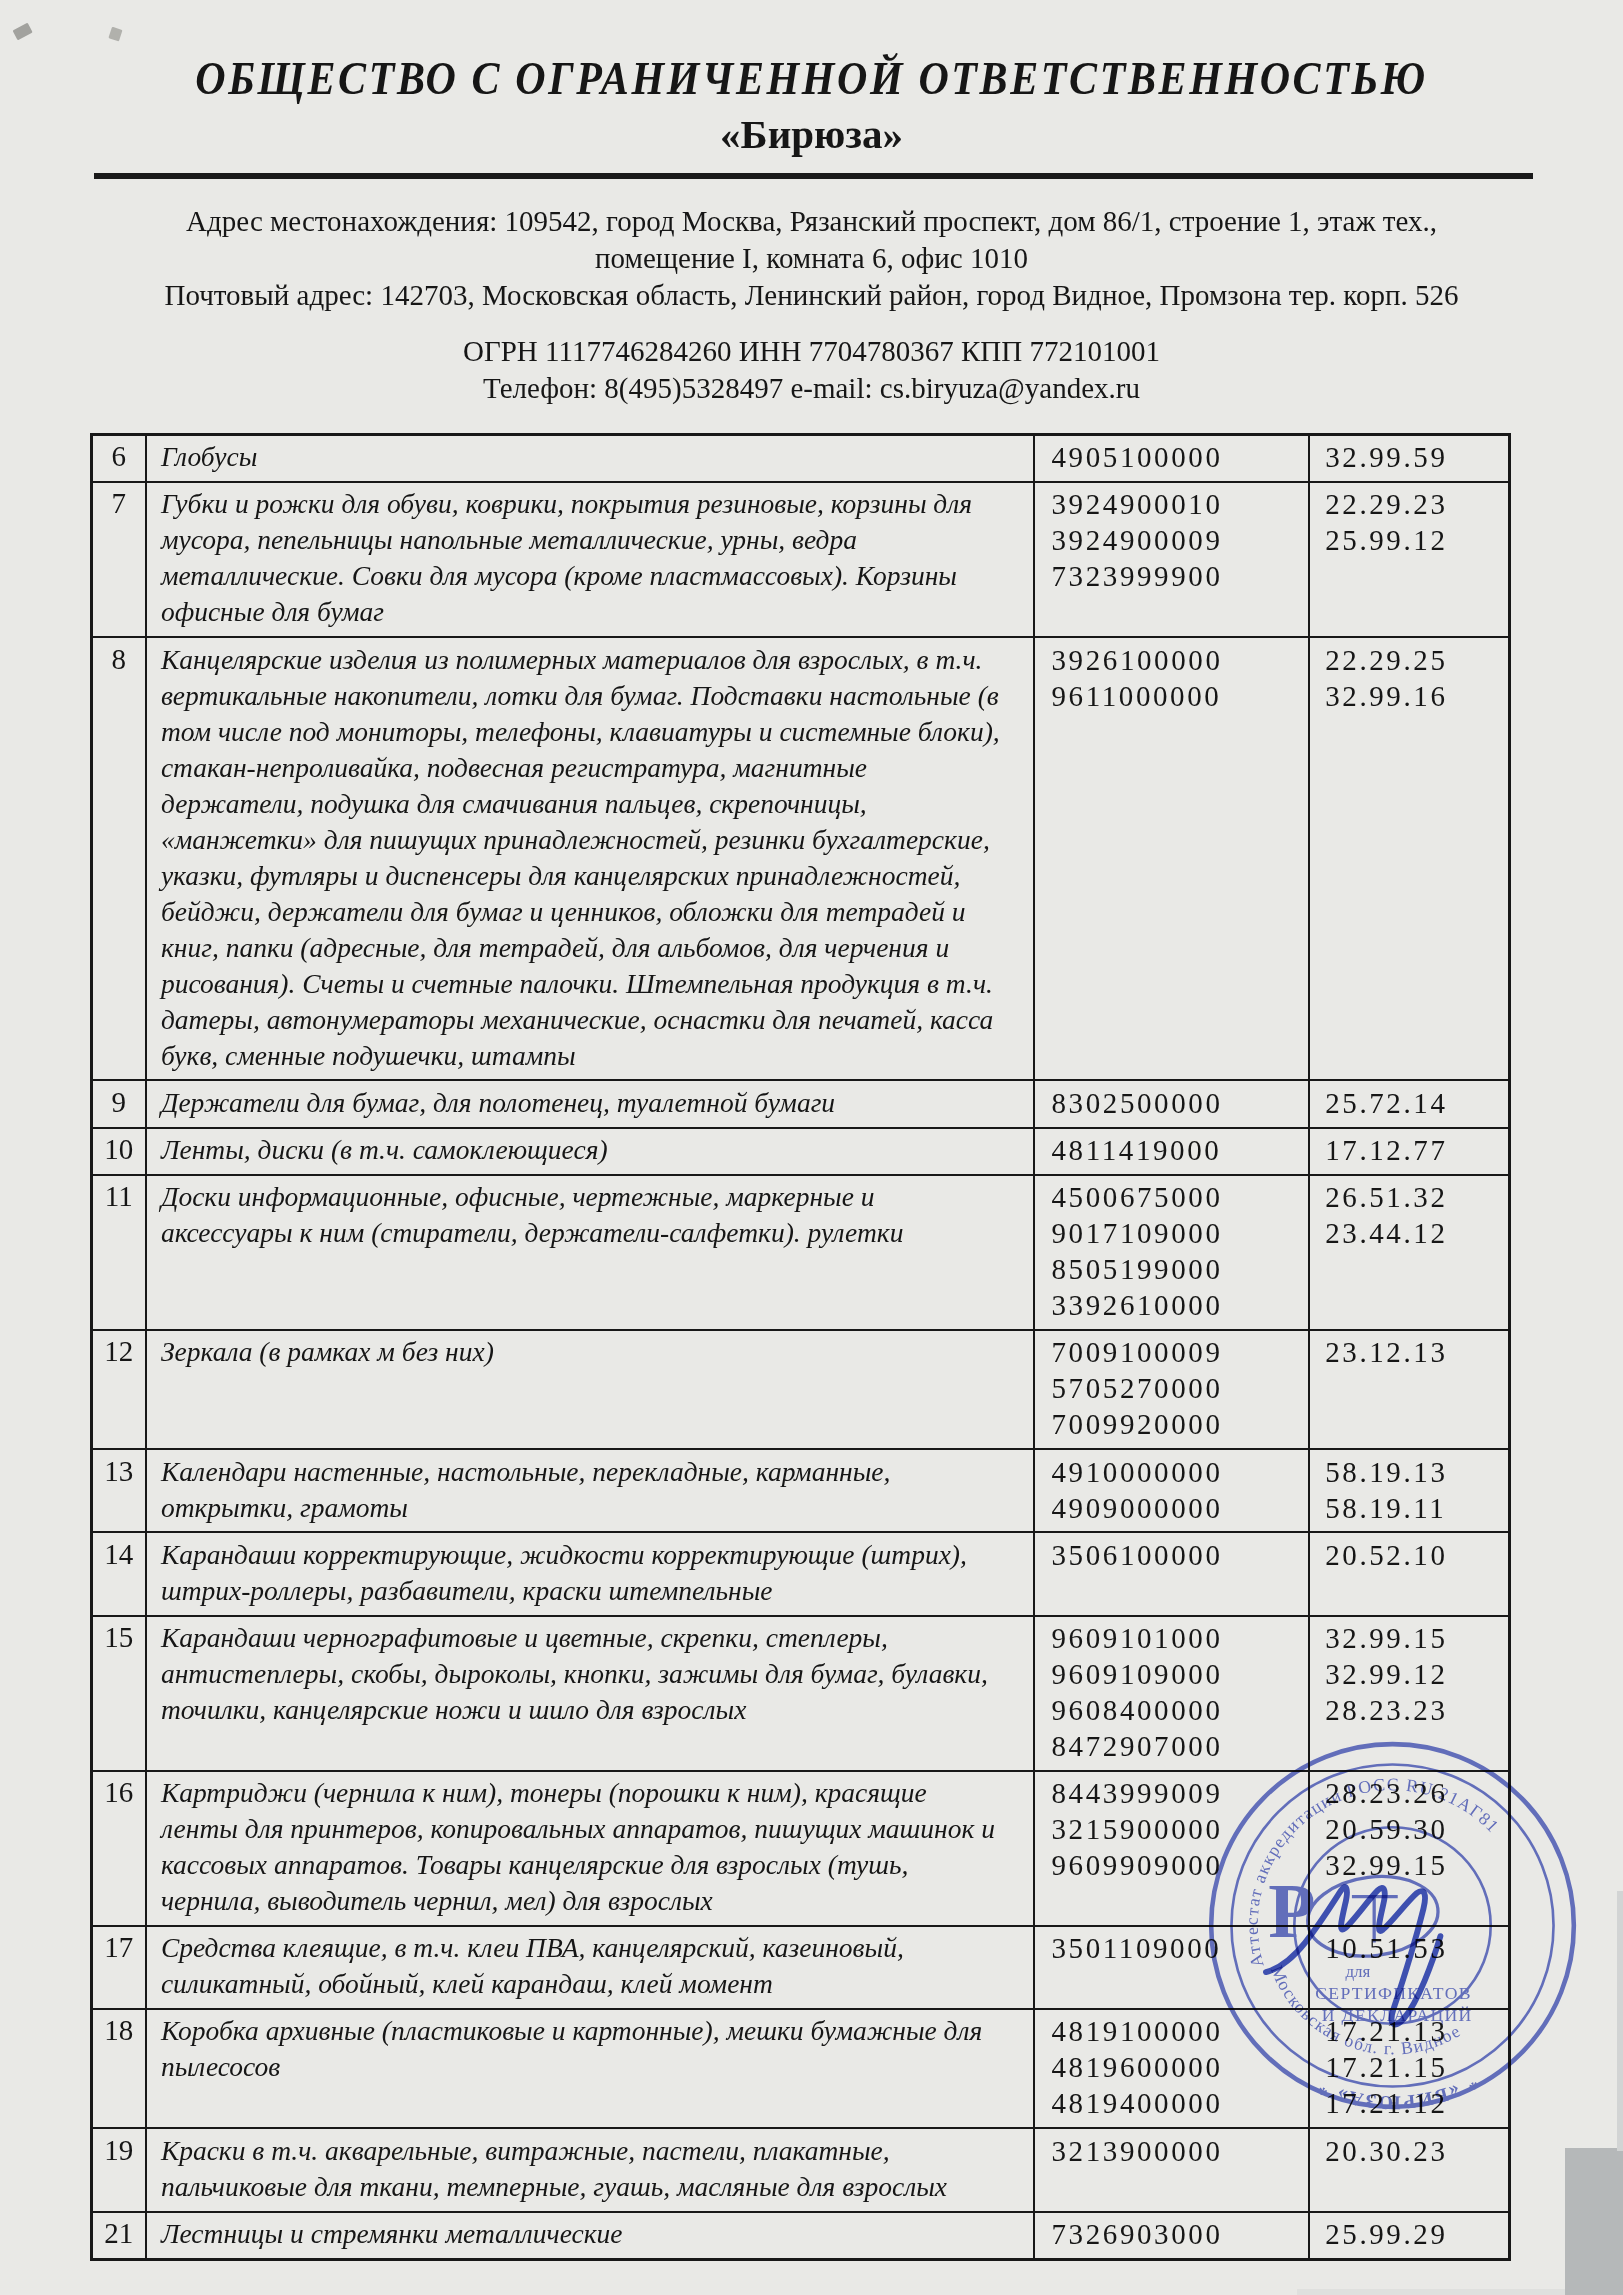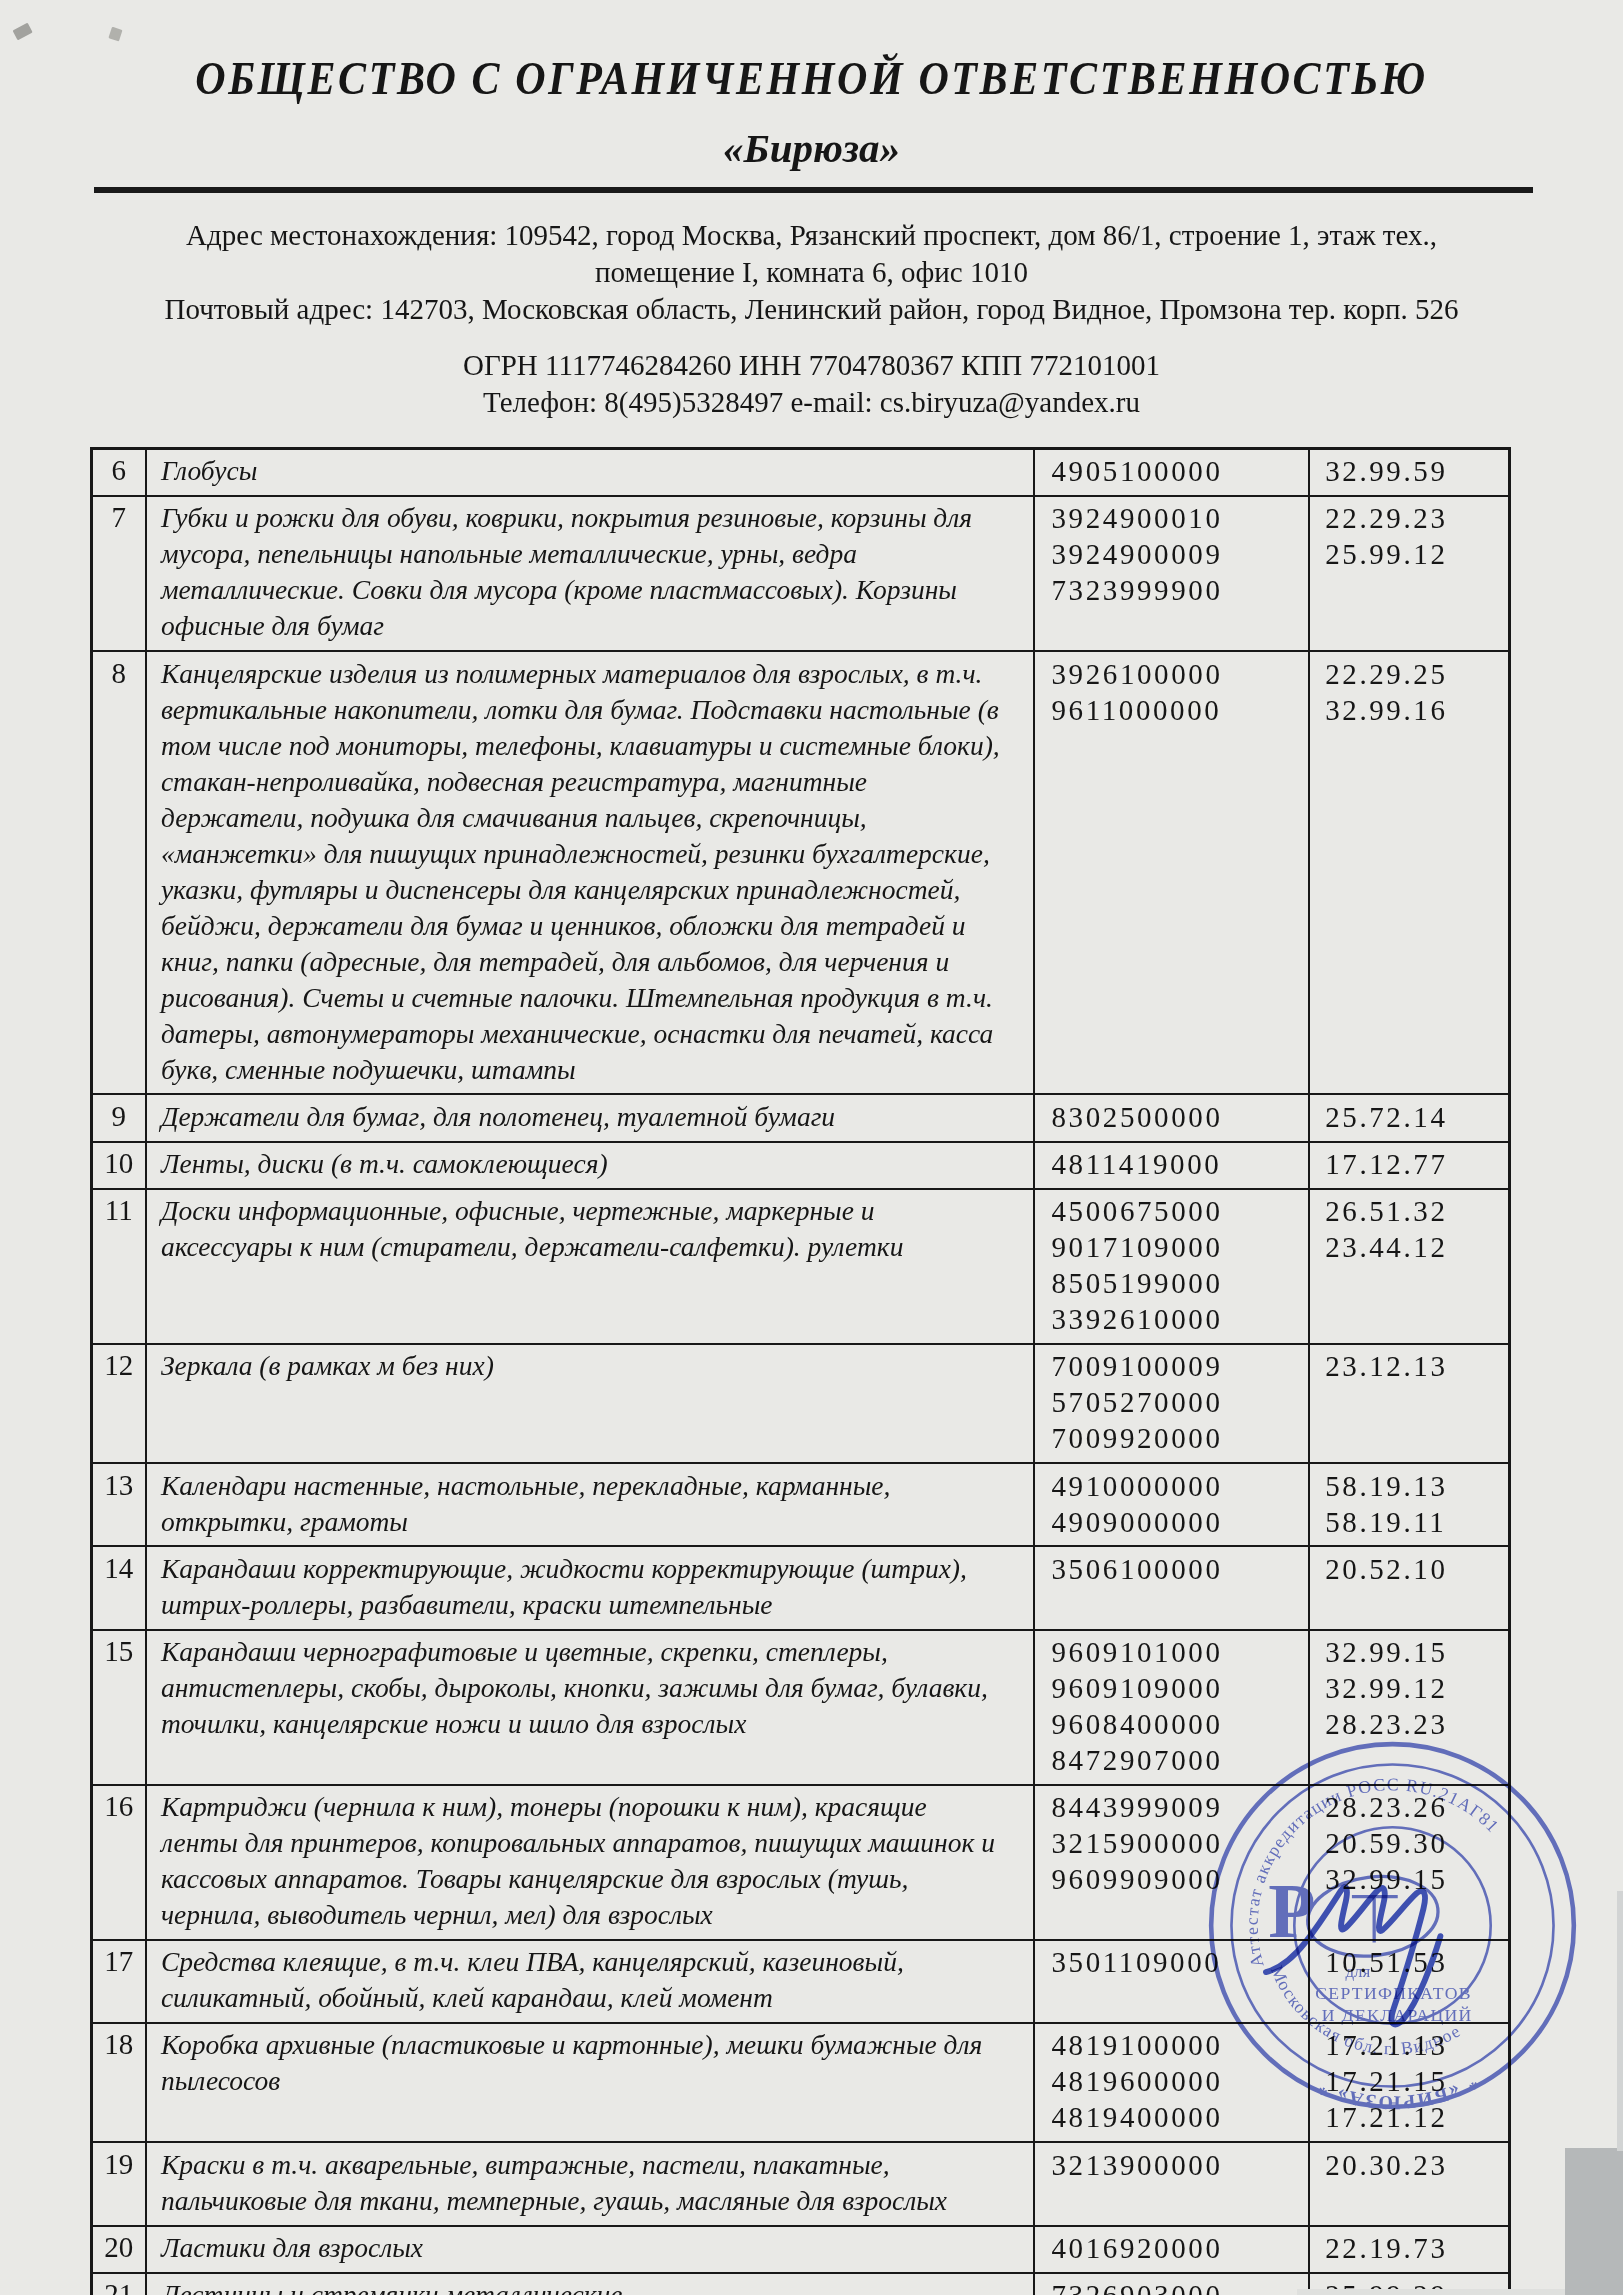--- a/index.html
+++ b/index.html
@@ -22,22 +22,22 @@
   .edge-strip-right{position:absolute;right:0;top:1891px;width:5.9px;height:260px;background:#d2d4d4;}
   .edge-strip-bottom{position:absolute;right:58px;bottom:0;width:268px;height:5.9px;background:#dfe0de;}
 
   
   .title{
     text-align:center;font-weight:bold;font-style:italic;
     font-size:42px;letter-spacing:2.6px;margin-top:56px;line-height:47px;
     transform:scaleY(1.08);
   }
   .subtitle{
-    text-align:center;font-weight:bold;font-style:italic;
-    font-size:41px;margin-top:24px;line-height:43px;
+    text-align:center;font-weight:bold;
+    font-size:41px;margin-top:10px;line-height:43px;
   }
   .rule{height:5.9px;background:#1a1a1a;margin:17px 90px 0 94px;}
   .addr{ text-align:center;font-size:29px;line-height:37px;margin-top:24px;}
   .addr div{white-space:nowrap;}
   .reg-block{text-align:center;font-size:29px;line-height:37px;margin-top:19px;}
 
   
   table.goods{
     border-collapse:collapse;
     margin:26px 0 0 90px;
@@ -255,30 +255,20 @@
           </td>
     </tr>
         <tr>
       <td class="num">19</td>
       <td class="desc">Краски в т.ч. акварельные, витражные, пастели, плакатные, пальчиковые для ткани, темперные, гуашь, масляные  для взрослых</td>
       <td class="codes">
             <div>3213900000</div>
           </td>
       <td class="okpd">
             <div>20.30.23</div>
-          </td>
-    </tr>
-        <tr>
-      <td class="num">20</td>
-      <td class="desc">Ластики для взрослых</td>
-      <td class="codes">
-            <div>4016920000</div>
-          </td>
-      <td class="okpd">
-            <div>22.19.73</div>
           </td>
     </tr>
         <tr>
       <td class="num">21</td>
       <td class="desc">Лестницы и стремянки металлические</td>
       <td class="codes">
             <div>7326903000</div>
           </td>
       <td class="okpd">
             <div>25.99.29</div>

